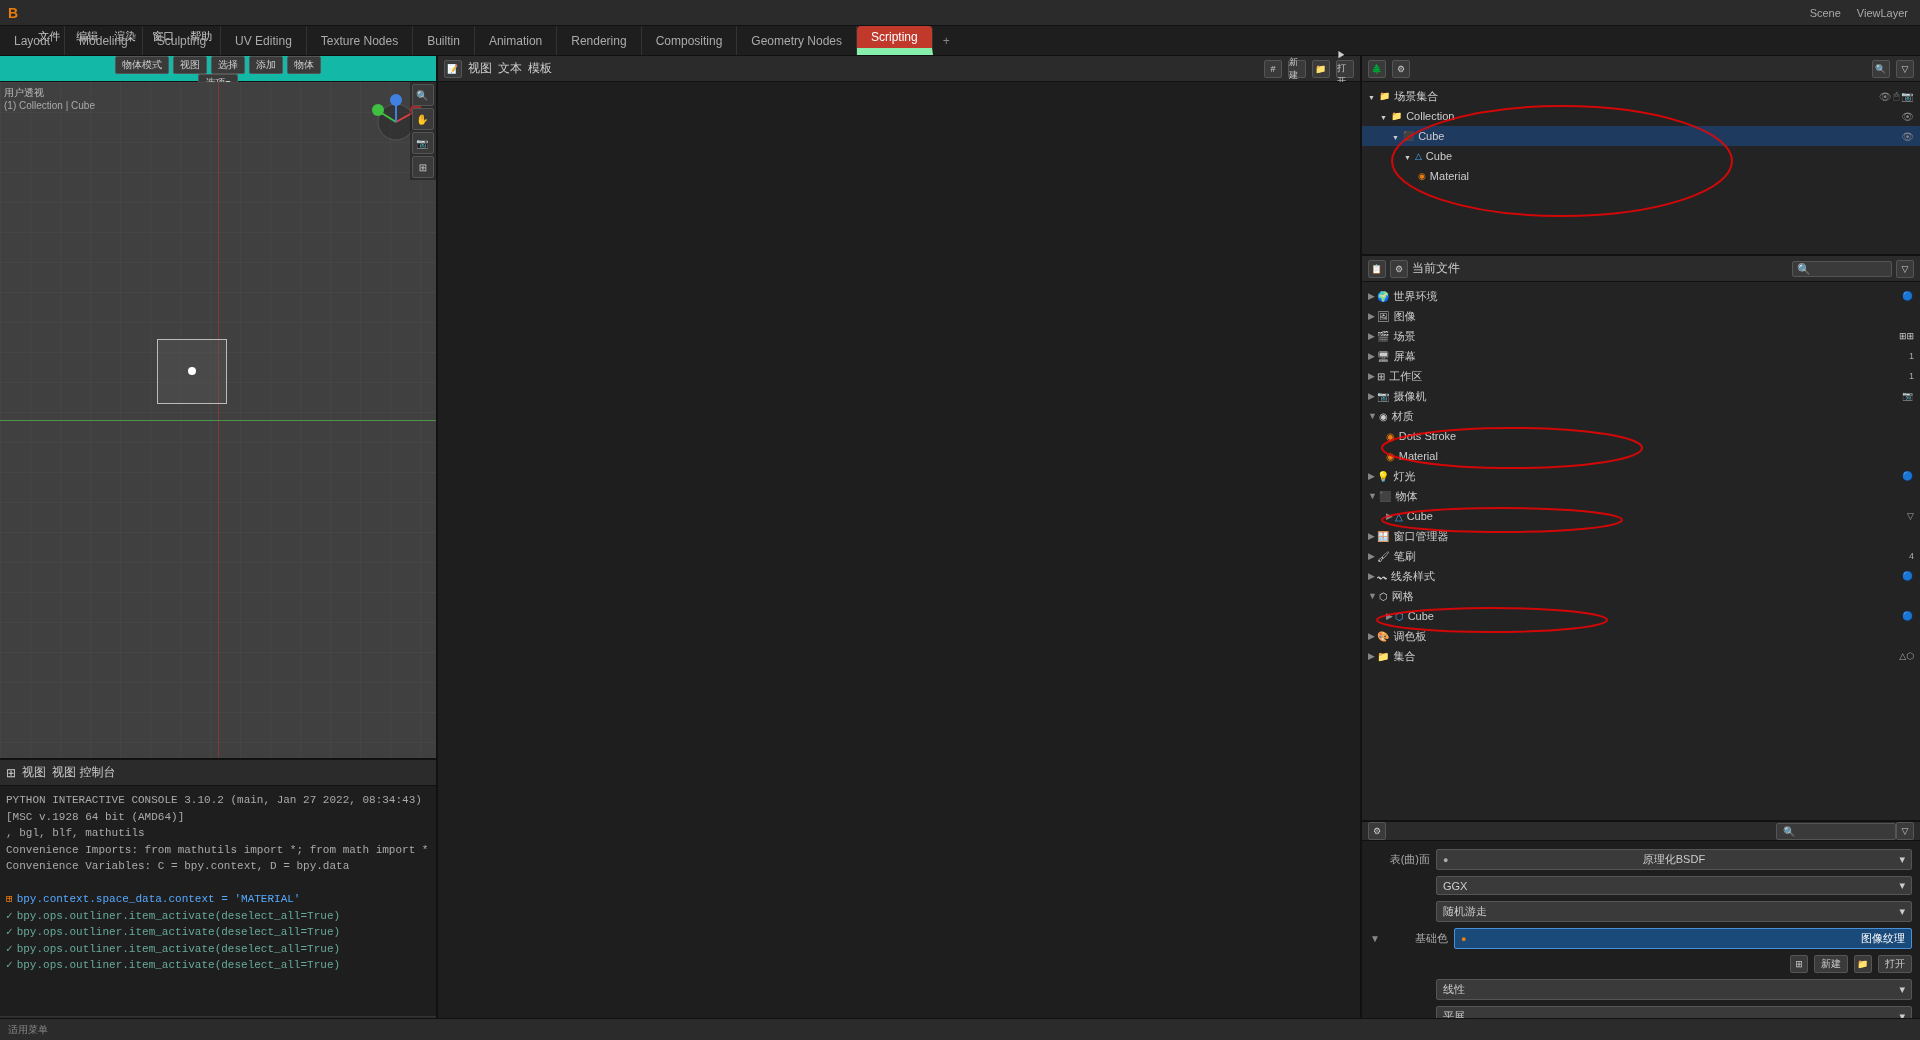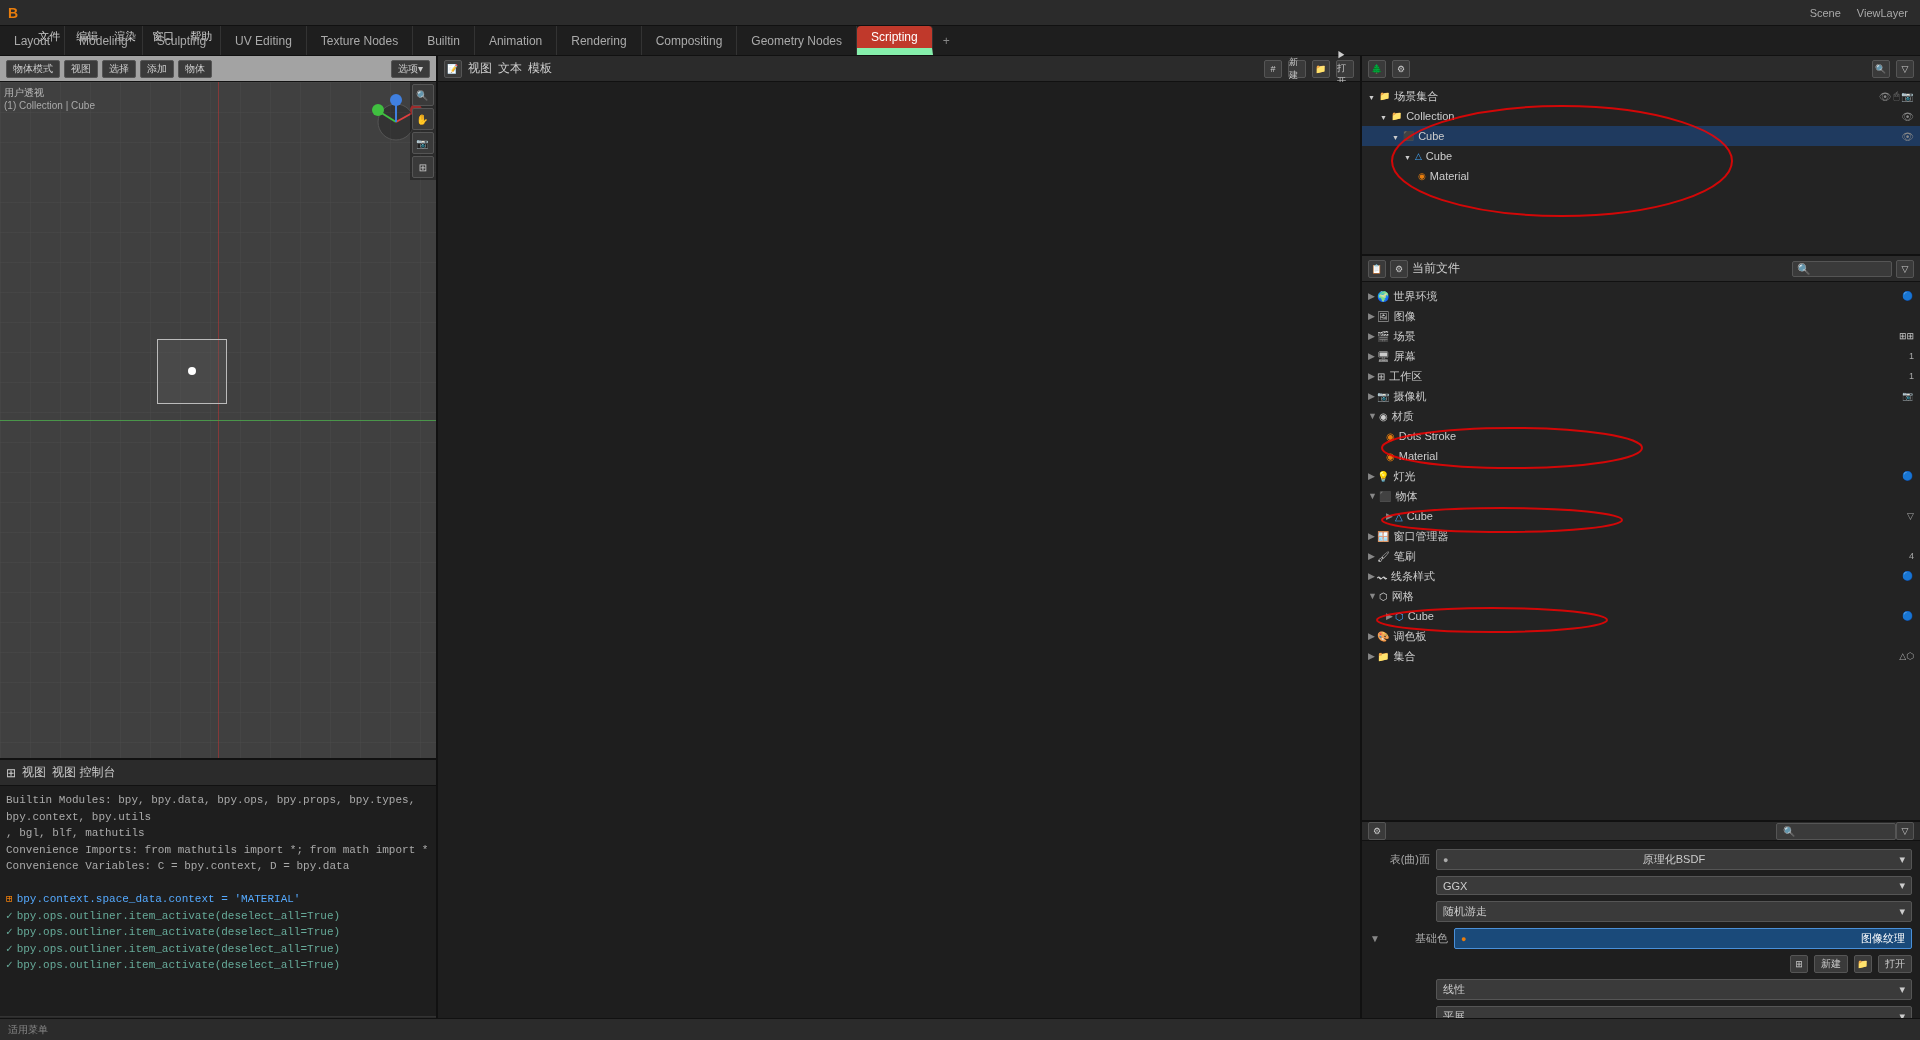--- a/index.html
+++ b/index.html
@@ -89,25 +89,26 @@
 
     
     .viewport {
       flex: 1;
       background: #2b2b2b;
       position: relative;
       border-bottom: 2px solid #111;
     }
     .viewport-header {
       height: 26px;
-      background: #a3a3a3;
+      background: #14b8a6;
       display: flex;
       align-items: center;
       padding: 0 6px;
       border-bottom: 1px solid #111;
+      flex-direction: column;
     }
     .viewport-canvas {
       width: 100%;
       height: calc(100% - 26px);
       background: #404040;
       position: relative;
       overflow: hidden;
     }
     
     .viewport-canvas::before {
@@ -507,21 +508,21 @@
       </div>
     </div>
 
     <div class="console-panel">
       <div class="console-header">
         <span>⊞</span>
         <span>视图</span>
         <span>视图 控制台</span>
       </div>
       <div class="console-body">
-        <div class="console-line">Builtin Modules:      bpy, bpy.data, bpy.ops, bpy.props, bpy.types, bpy.context, bpy.utils</div>
+        <div class="console-line">PYTHON INTERACTIVE CONSOLE 3.10.2 (main, Jan 27 2022, 08:34:43) [MSC v.1928 64 bit (AMD64)]</div>
         <div class="console-line">, bgl, blf, mathutils</div>
         <div class="console-line">Convenience Imports:  from mathutils import *; from math import *</div>
         <div class="console-line">Convenience Variables: C = bpy.context, D = bpy.data</div>
         <br>
         <div style="display:flex;gap:4px;">
           <span style="color:#e87d0d">⊞</span>
           <span class="console-line blue">bpy.context.space_data.context = 'MATERIAL'</span>
         </div>
         <div style="display:flex;gap:4px;align-items:center;">
           <span style="color:#6a9">✓</span>

